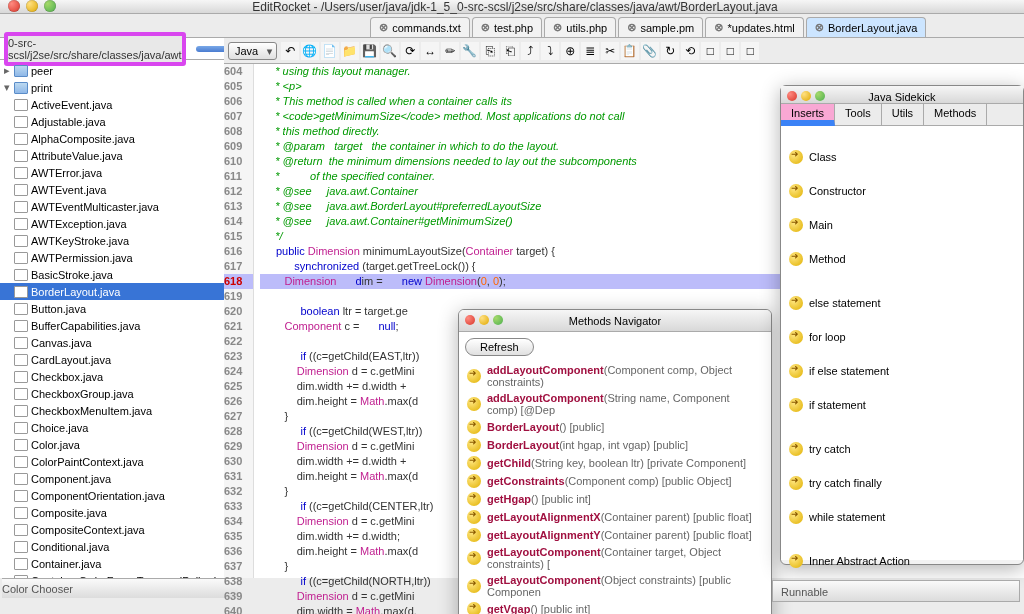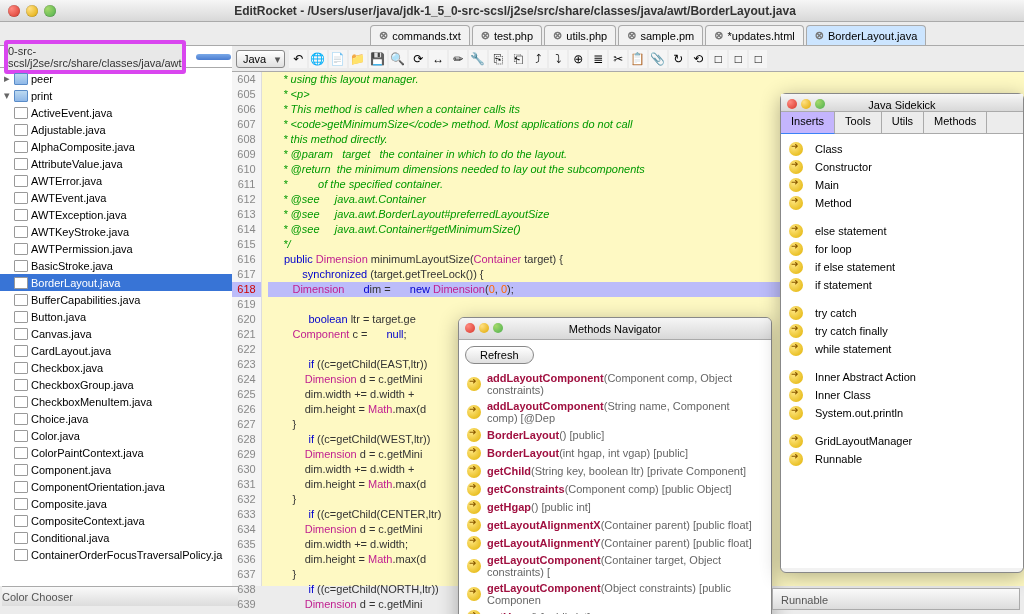--- a/index.html
+++ b/index.html
@@ -1,17 +1,17 @@
 <!DOCTYPE html>
 <html><head>
 <meta charset="utf-8">
 <style>
 * { margin: 0; padding: 0; box-sizing: border-box; font-family: "Lucida Grande", Arial, sans-serif; font-size: 11px; }
 body { width: 1024px; height: 614px; background: #ececec; overflow: hidden; position: relative; }
-.titlebar { height: 22px; background: linear-gradient(#f6f6f6, #d8d8d8); border-bottom: 1px solid #aaa; display: flex; align-items: center; padding-left: 8px; font-weight: bold; }
+.titlebar { height: 14px; background: linear-gradient(#f6f6f6, #d8d8d8); border-bottom: 1px solid #aaa; display: flex; align-items: flex-start; padding-left: 8px; }
 .traffic { display: flex; gap: 6px; margin-right: 10px; }
 .tl { width: 12px; height: 12px; border-radius: 50%; box-shadow: inset 0 0 1px rgba(0,0,0,.5); }
 .red { background: radial-gradient(circle at 30% 30%, #ff8a80, #d8362a); }
 .yellow { background: radial-gradient(circle at 30% 30%, #ffe082, #e0a800); }
 .green { background: radial-gradient(circle at 30% 30%, #a5d96a, #4caf50); }
 .title-text { flex: 1; text-align: center; color: #333; font-size: 12px; margin-left: -60px; }
 .doc-tabs { height: 24px; background: #ececec; display: flex; align-items: flex-end; padding-left: 370px; gap: 2px; border-bottom: 1px solid #aaa; }
 .doc-tab { height: 20px; padding: 3px 8px; background: #f2f2f2; border: 1px solid #aaa; border-bottom: none; border-radius: 4px 4px 0 0; display: flex; align-items: center; gap: 4px; }
 .doc-tab.active { background: #cce5ff; }
 .close-x { color: #777; font-weight: bold; }
@@ -21,26 +21,26 @@
 .sidebar-path .pill { background: #e8e8e8; border: 4px solid #d946ef; border-radius: 3px; padding: 1px 0; margin-right: 4px; }
 .sidebar-scroll { height: 6px; background: linear-gradient(#79a8e8, #4a7cd0); border-radius: 3px; width: 110px; margin-left: 6px; }
 .tree { flex: 1; overflow: hidden; padding: 2px 0; }
 .tree-item { display: flex; align-items: center; height: 17px; padding-left: 4px; }
 .tree-item.selected { background: #3874d6; color: #fff; }
 .tree-arrow { width: 10px; display: inline-block; color: #666; }
 .tree-icon { width: 14px; height: 12px; display: inline-block; margin-right: 3px; }
 .folder-closed { background: linear-gradient(#bcd9f0, #8fb8e8); border: 1px solid #5a8cc8; border-radius: 1px; }
 .file-icon { background: #fff; border: 1px solid #999; border-radius: 1px; }
 .sidebar-footer { height: 20px; background: linear-gradient(#fafafa, #dcdcdc); border-top: 1px solid #aaa; text-align: left; line-height: 20px; color: #555; position: absolute; bottom: 8px; left: 2px; width: 236px; }
-.editor { position: absolute; left: 232px; top: 0; right: 0; height: 540px; background: #fef9c3; }
+.editor { position: absolute; left: 224px; top: 0; right: 0; height: 540px; background: #ffffff; }
 .toolbar { height: 26px; background: #ececec; border-bottom: 1px solid #aaa; display: flex; align-items: center; padding: 0 4px; gap: 4px; }
 .lang-select { background: linear-gradient(#fff, #e0e0e0); border: 1px solid #888; border-radius: 3px; padding: 2px 18px 2px 6px; position: relative; }
 .lang-select::after { content: "▾"; position: absolute; right: 4px; top: 2px; color: #555; }
 .tb-btn { width: 18px; height: 18px; background: #f5f5f5; display: flex; align-items: center; justify-content: center; font-size: 12px; }
-.gutter { position: absolute; left: 0; top: 26px; width: 30px; bottom: 0; background: #f5f5f5; border-right: 1px solid #ddd; text-align: center; font-family: Monaco, monospace; font-size: 11px; line-height: 15px; color: #888; }
+.gutter { position: absolute; left: 0; top: 26px; width: 30px; bottom: 0; background: #f5f5f5; border-right: 1px solid #ddd; text-align: left; font-family: Monaco, monospace; font-size: 11px; line-height: 15px; color: #888; font-weight: bold; }
 .code { position: absolute; left: 30px; top: 26px; right: 0; bottom: 0; font-family: Monaco, monospace; font-size: 11px; line-height: 15px; padding-left: 6px; white-space: pre; color: #333; }
 .code .line { height: 15px; }
 .code .line.hl { background: #bcbcfa; }
 .cm { color: #009900; font-style: italic; }
 .kw { color: #0000cc; padding-left: 16px; }
 .ty { color: #c02090; }
 .num { color: #ff6600; }
 .mini-traffic { display: flex; gap: 4px; position: absolute; left: 6px; top: 5px; }
 .mini-tl { width: 10px; height: 10px; border-radius: 50%; }
 .methods-nav { position: absolute; left: 458px; top: 271px; width: 314px; height: 342px; background: #f2f2f2; border: 1px solid #888; border-radius: 6px; box-shadow: 0 4px 20px rgba(0,0,0,.3); overflow: hidden; }
@@ -49,23 +49,23 @@
 .refresh-btn { background: linear-gradient(#fff, #e0e0e0); border: 1px solid #888; border-radius: 10px; padding: 2px 14px; margin-bottom: 6px; display: inline-block; }
 .m-item { display: flex; align-items: center; padding: 2px 2px; gap: 6px; }
 .m-icon { width: 14px; height: 14px; background: radial-gradient(circle at 35% 35%, #ffe680, #e0b000); border-radius: 50%; position: relative; flex-shrink: 0; }
 .m-icon::after { content: "➜"; position: absolute; left: 2px; top: -1px; font-size: 9px; color: #8a5a00; }
 .m-name { color: #a01040; font-weight: bold; }
 .m-sig { color: #666; }
 .sidekick { position: absolute; right: 0; top: 47px; width: 244px; height: 480px; background: #f2f2f2; border: 1px solid #888; border-radius: 6px; box-shadow: 0 4px 20px rgba(0,0,0,.3); }
 .sk-title { height: 18px; background: linear-gradient(#f6f6f6, #d8d8d8); border-bottom: 1px solid #aaa; text-align: center; line-height: 22px; position: relative; }
 .sk-tabs { display: flex; height: 22px; background: #ececec; border-bottom: 1px solid #aaa; }
 .sk-tab { padding: 3px 10px; border-right: 1px solid #aaa; }
-.sk-tab.active { background: #c4b5fd; border-bottom: 1px solid #3b82f6; margin-bottom: -1px; }
+.sk-tab.active { background: #f9a8d4; border-bottom: 6px solid #3b82f6; margin-bottom: -1px; }
 .sk-body { background: #fff; height: 434px; padding: 6px 4px; }
-.sk-item { display: flex; align-items: center; padding: 2px 4px; gap: 12px; }
+.sk-item { display: flex; align-items: center; padding: 2px 4px; gap: 6px; margin-top: 16px; }
 .sk-gap { height: 10px; }
 .status-encoding { position: absolute; left: 772px; bottom: 4px; width: 248px; height: 22px; background: linear-gradient(#fafafa, #dcdcdc); border: 1px solid #aaa; text-align: left; line-height: 22px; padding-left: 8px; color: #555; }
 </style>
 </head>
 <body>
 
 <div class="titlebar">
   <div class="traffic">
     <div class="tl red"></div>
     <div class="tl yellow"></div>
@@ -144,20 +144,25 @@
           <span>AWTError.java</span>
         </div>
         <div class="tree-item">
           <span class="tree-arrow"></span>
           <span class="tree-icon file-icon"></span>
           <span>AWTEvent.java</span>
         </div>
         <div class="tree-item">
           <span class="tree-arrow"></span>
           <span class="tree-icon file-icon"></span>
+          <span>AWTEventMulticaster.java</span>
+        </div>
+        <div class="tree-item">
+          <span class="tree-arrow"></span>
+          <span class="tree-icon file-icon"></span>
           <span>AWTException.java</span>
         </div>
         <div class="tree-item">
           <span class="tree-arrow"></span>
           <span class="tree-icon file-icon"></span>
           <span>AWTKeyStroke.java</span>
         </div>
         <div class="tree-item">
           <span class="tree-arrow"></span>
           <span class="tree-icon file-icon"></span>
@@ -169,30 +174,30 @@
           <span>BasicStroke.java</span>
         </div>
         <div class="tree-item selected">
           <span class="tree-arrow"></span>
           <span class="tree-icon file-icon"></span>
           <span>BorderLayout.java</span>
         </div>
         <div class="tree-item">
           <span class="tree-arrow"></span>
           <span class="tree-icon file-icon"></span>
+          <span>Button.java</span>
+        </div>
+        <div class="tree-item">
+          <span class="tree-arrow"></span>
+          <span class="tree-icon file-icon"></span>
           <span>BufferCapabilities.java</span>
         </div>
         <div class="tree-item">
           <span class="tree-arrow"></span>
           <span class="tree-icon file-icon"></span>
-          <span>Button.java</span>
-        </div>
-        <div class="tree-item">
-          <span class="tree-arrow"></span>
-          <span class="tree-icon file-icon"></span>
           <span>Canvas.java</span>
         </div>
         <div class="tree-item">
           <span class="tree-arrow"></span>
           <span class="tree-icon file-icon"></span>
           <span>CardLayout.java</span>
         </div>
         <div class="tree-item">
           <span class="tree-arrow"></span>
           <span class="tree-icon file-icon"></span>
@@ -240,20 +245,25 @@
         </div>
         <div class="tree-item">
           <span class="tree-arrow"></span>
           <span class="tree-icon file-icon"></span>
           <span>CompositeContext.java</span>
         </div>
         <div class="tree-item">
           <span class="tree-arrow"></span>
           <span class="tree-icon file-icon"></span>
           <span>Conditional.java</span>
+        </div>
+        <div class="tree-item">
+          <span class="tree-arrow"></span>
+          <span class="tree-icon file-icon"></span>
+          <span>Container.java</span>
         </div>
         <div class="tree-item">
           <span class="tree-arrow"></span>
           <span class="tree-icon file-icon"></span>
           <span>ContainerOrderFocusTraversalPolicy.ja</span>
         </div>
       </div>
   </div>
   <div class="sidebar-footer">Color Chooser</div>
 

